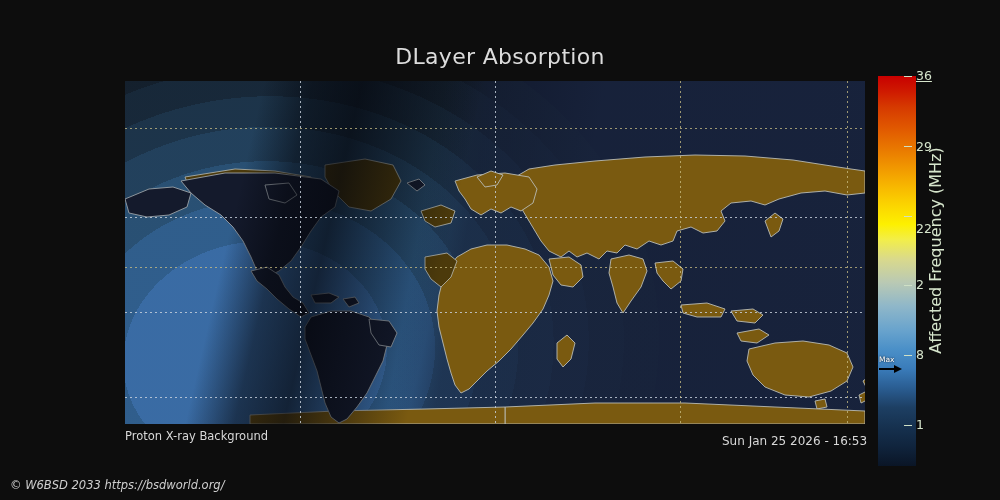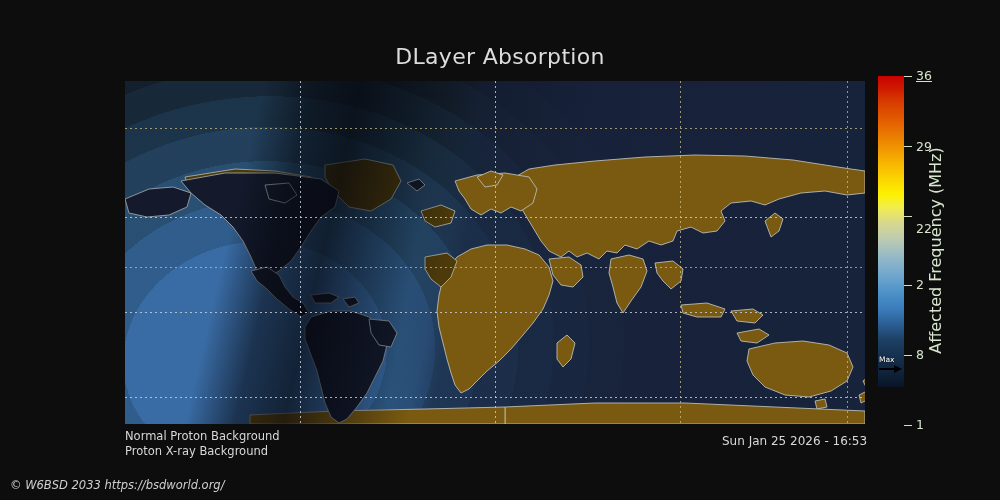--- a/index.html
+++ b/index.html
@@ -88,21 +88,21 @@
   .grid-h.warm{
     background-image:linear-gradient(to right,#cbbf84 0 2px,transparent 2px 5px);
     opacity:.75;
   }
   .grid-v.warm{
     background-image:linear-gradient(to bottom,#cbbf84 0 2px,transparent 2px 5px);
     opacity:.75;
   }
 
   
-  .cbar-wrap{position:absolute;left:878px;top:76px;width:26px;height:311px;}
+  .cbar-wrap{position:absolute;left:878px;top:76px;width:26px;height:390px;padding-left:12px;}
   .cbar{
     position:absolute;inset:0;
     background:linear-gradient(to top,
       #0a1526 0%,
       #10243d 5%,
       #16314f 10%,
       #1d3f63 15%,
       #2a5d92 20%,
       #3a7cba 25%,
       #4b90c8 30%,
@@ -296,20 +296,19 @@
       <div class="cb-lbl" style="left: 916px; top: 355.2px;">8</div>
       <div class="cb-tick" style="left: 904px; top: 425px;"></div>
       <div class="cb-lbl" style="left: 916px; top: 425px;">1</div>
     </div>
 
   <div class="cb-axis-title">
     <span>Affected Frequency (MHz)</span>
   </div>
 
   <div class="notes">
-    <div>Normal Proton Background</div>
     <div>Proton X-ray Background</div>
   </div>
 
   <div class="stamp">Sun Jan 25 2026 - 16:53</div>
 
   <div class="credit">© W6BSD 2033 https://bsdworld.org/</div>
 </div>
 
 </body></html>

